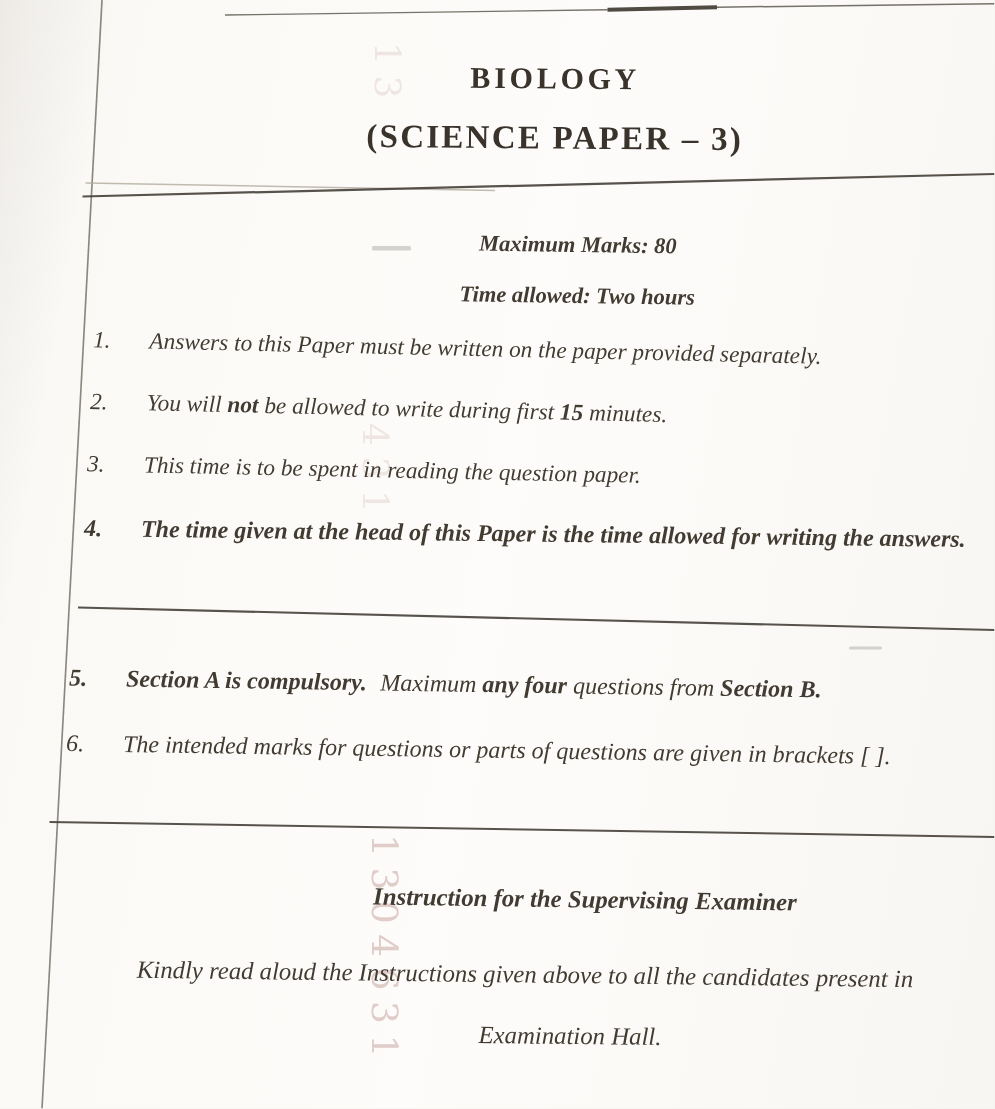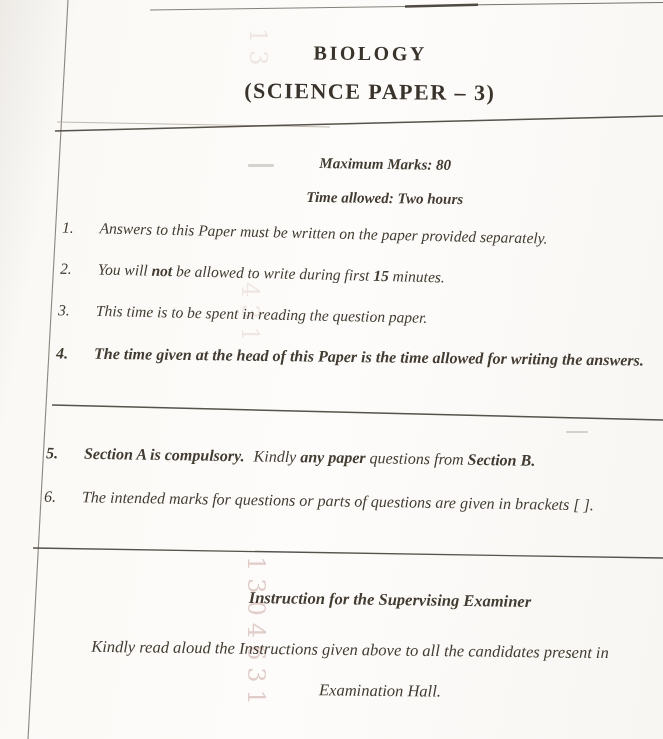--- a/index.html
+++ b/index.html
@@ -94,21 +94,21 @@
     <span>This time is to be spent in reading the question paper.</span>
   </div>
 
   <div class="abs item nowrap b" style="left:56px; top:348px; font-size:16px; transform:rotate(0.7deg);">
     <span class="num">4.</span>
     <span>The time given at the head of this Paper is the time allowed for writing the answers.</span>
   </div>
 
   <div class="abs item nowrap" style="left:46px; top:448px; font-size:16px; transform:rotate(0.9deg);">
     <span class="num b">5.</span>
-    <span class="b gap">Section A is compulsory.</span><span>Kindly </span><span class="b">any paper</span><span> questions from </span><span class="b">Section B.</span>
+    <span class="b gap">Section A is compulsory.</span><span>Maximum </span><span class="b">any four</span><span> questions from </span><span class="b">Section B.</span>
   </div>
 
   <div class="abs item nowrap" style="left:44px; top:492px; font-size:16px; transform:rotate(0.9deg);">
     <span class="num">6.</span>
     <span>The intended marks for questions or parts of questions are given in brackets [ ].</span>
   </div>
 
   <div class="abs center" style="left:150px; top:590px; width:480px; transform:rotate(0.8deg);">
     <span class="bottom-text b">Instruction for the Supervising Examiner</span>
   </div>

